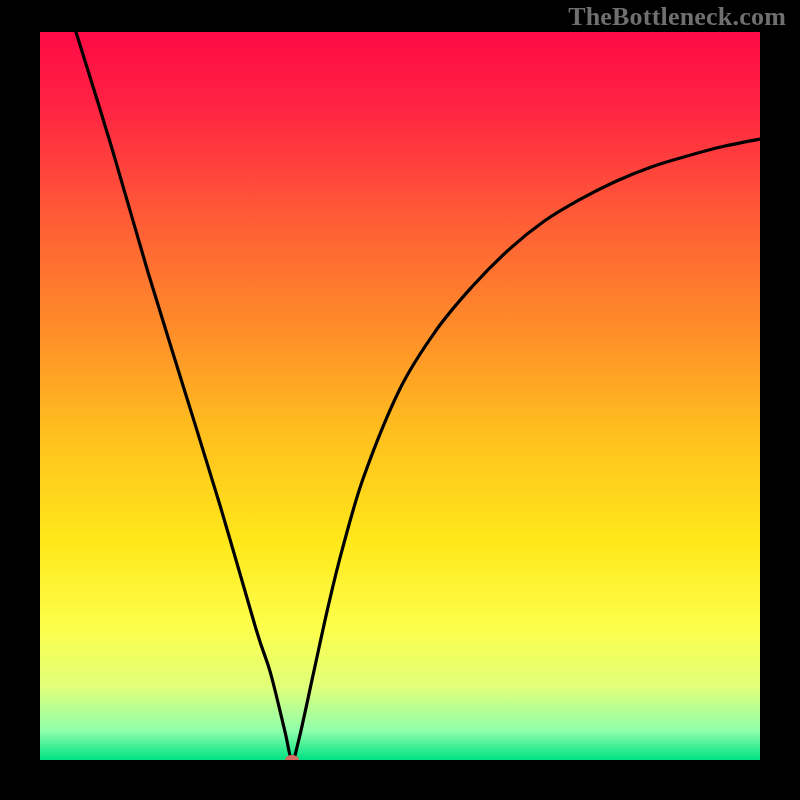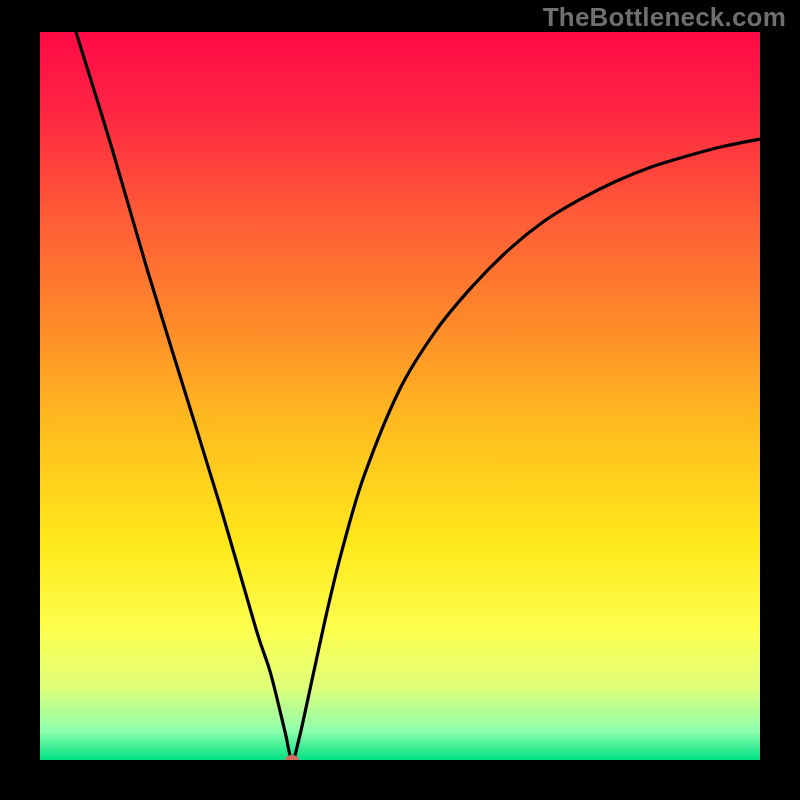--- a/index.html
+++ b/index.html
@@ -13,21 +13,21 @@
   .frame {
     position: relative;
     width: 800px;
     height: 800px;
     background: #000;
   }
   .watermark {
     position: absolute;
     top: 2px;
     right: 14px;
-    font-family: Liberation Sans, sans-serif;
+    font-family: Liberation Serif, serif;
     font-size: 26px;
     font-weight: bold;
     color: #6f6f6f;
     letter-spacing: 0.2px;
     user-select: none;
   }
   svg.plot {
     position: absolute;
     left: 40px;
     top: 32px;

